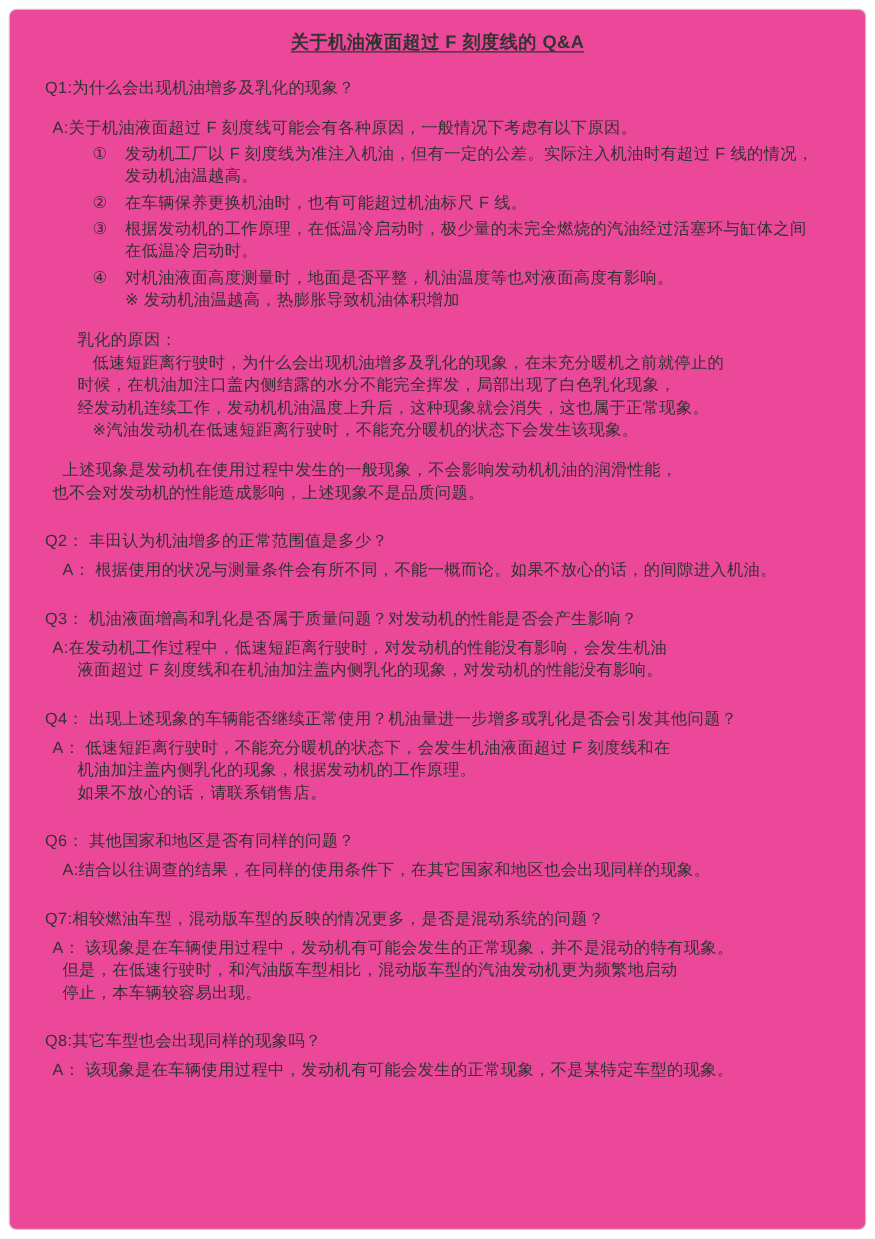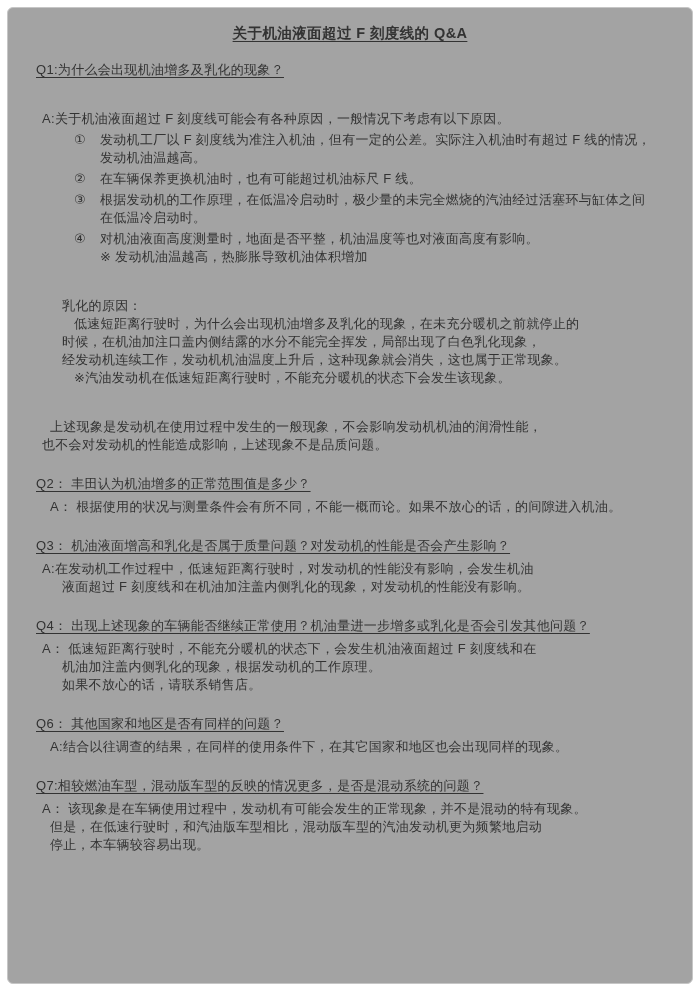--- a/index.html
+++ b/index.html
@@ -4,46 +4,46 @@
 <style>
   html, body { margin: 0; padding: 0; background: #ffffff; }
   body {
     width: 700px; height: 991px; position: relative;
     font-family: "Liberation Sans", "DejaVu Sans", sans-serif;
     color: #333333;
   }
   .page {
     position: absolute; inset: 7px;
     border: 1px solid #c6c6c6; border-radius: 6px;
-    background: #a3a3a3;
+    background: #ec4899;
     padding: 16px 28px; box-sizing: border-box;
     overflow: hidden;
   }
   .doc-title {
     margin: 0 0 18px 0;
     text-align: center;
     font-size: 14.5px; font-weight: bold;
     letter-spacing: 0.4px;
     text-decoration: underline;
     text-underline-offset: 3px;
   }
   .qa-section { margin-top: 21px; }
   .qa-section:first-of-type { margin-top: 0; }
   .q-line { margin: 0 0 5px 0; font-size: 13px; line-height: 18px; letter-spacing: 0.3px; font-weight: 500; }
-  .q-text { text-decoration: underline; text-underline-offset: 3px; }
+  .q-text { text-underline-offset: 3px; }
   .line { font-size: 13px; line-height: 18px; letter-spacing: 0.3px; margin: 0; }
   .ind-1 { padding-left: 6px; }
   .ind-2 { padding-left: 14px; }
   .ind-3 { padding-left: 26px; }
   .ind-4 { padding-left: 38px; }
   .ind-5 { padding-left: 64px; }
   .num { padding-left: 38px; display: flex; margin-top: 3px; }
   .num .marker { flex: none; width: 26px; }
   .num .txt { flex: 1; }
-  .gap { margin-top: 31px; }
+  .gap { margin-top: 14px; }
 </style>
 </head>
 <body>
 
 <div class="page">
   <h1 class="doc-title">关于机油液面超过 F 刻度线的 Q&amp;A</h1>
   <div>
       <section class="qa-section">
         <div class="q-line"><span class="q-text">Q1:为什么会出现机油增多及乳化的现象？</span></div>
         <div class="line ind-1 gap">A:关于机油液面超过 F 刻度线可能会有各种原因，一般情况下考虑有以下原因。</div>
@@ -92,14 +92,18 @@
       <section class="qa-section">
         <div class="q-line"><span class="q-text">Q6： 其他国家和地区是否有同样的问题？</span></div>
         <div class="line ind-2">A:结合以往调查的结果，在同样的使用条件下，在其它国家和地区也会出现同样的现象。</div>
       </section>
       <section class="qa-section">
         <div class="q-line"><span class="q-text">Q7:相较燃油车型，混动版车型的反映的情况更多，是否是混动系统的问题？</span></div>
         <div class="line ind-1">A： 该现象是在车辆使用过程中，发动机有可能会发生的正常现象，并不是混动的特有现象。</div>
         <div class="line ind-2">但是，在低速行驶时，和汽油版车型相比，混动版车型的汽油发动机更为频繁地启动</div>
         <div class="line ind-2">停止，本车辆较容易出现。</div>
       </section>
+      <section class="qa-section">
+        <div class="q-line"><span class="q-text">Q8:其它车型也会出现同样的现象吗？</span></div>
+        <div class="line ind-1">A： 该现象是在车辆使用过程中，发动机有可能会发生的正常现象，不是某特定车型的现象。</div>
+      </section>
     </div>
 </div>
 
 </body></html>

